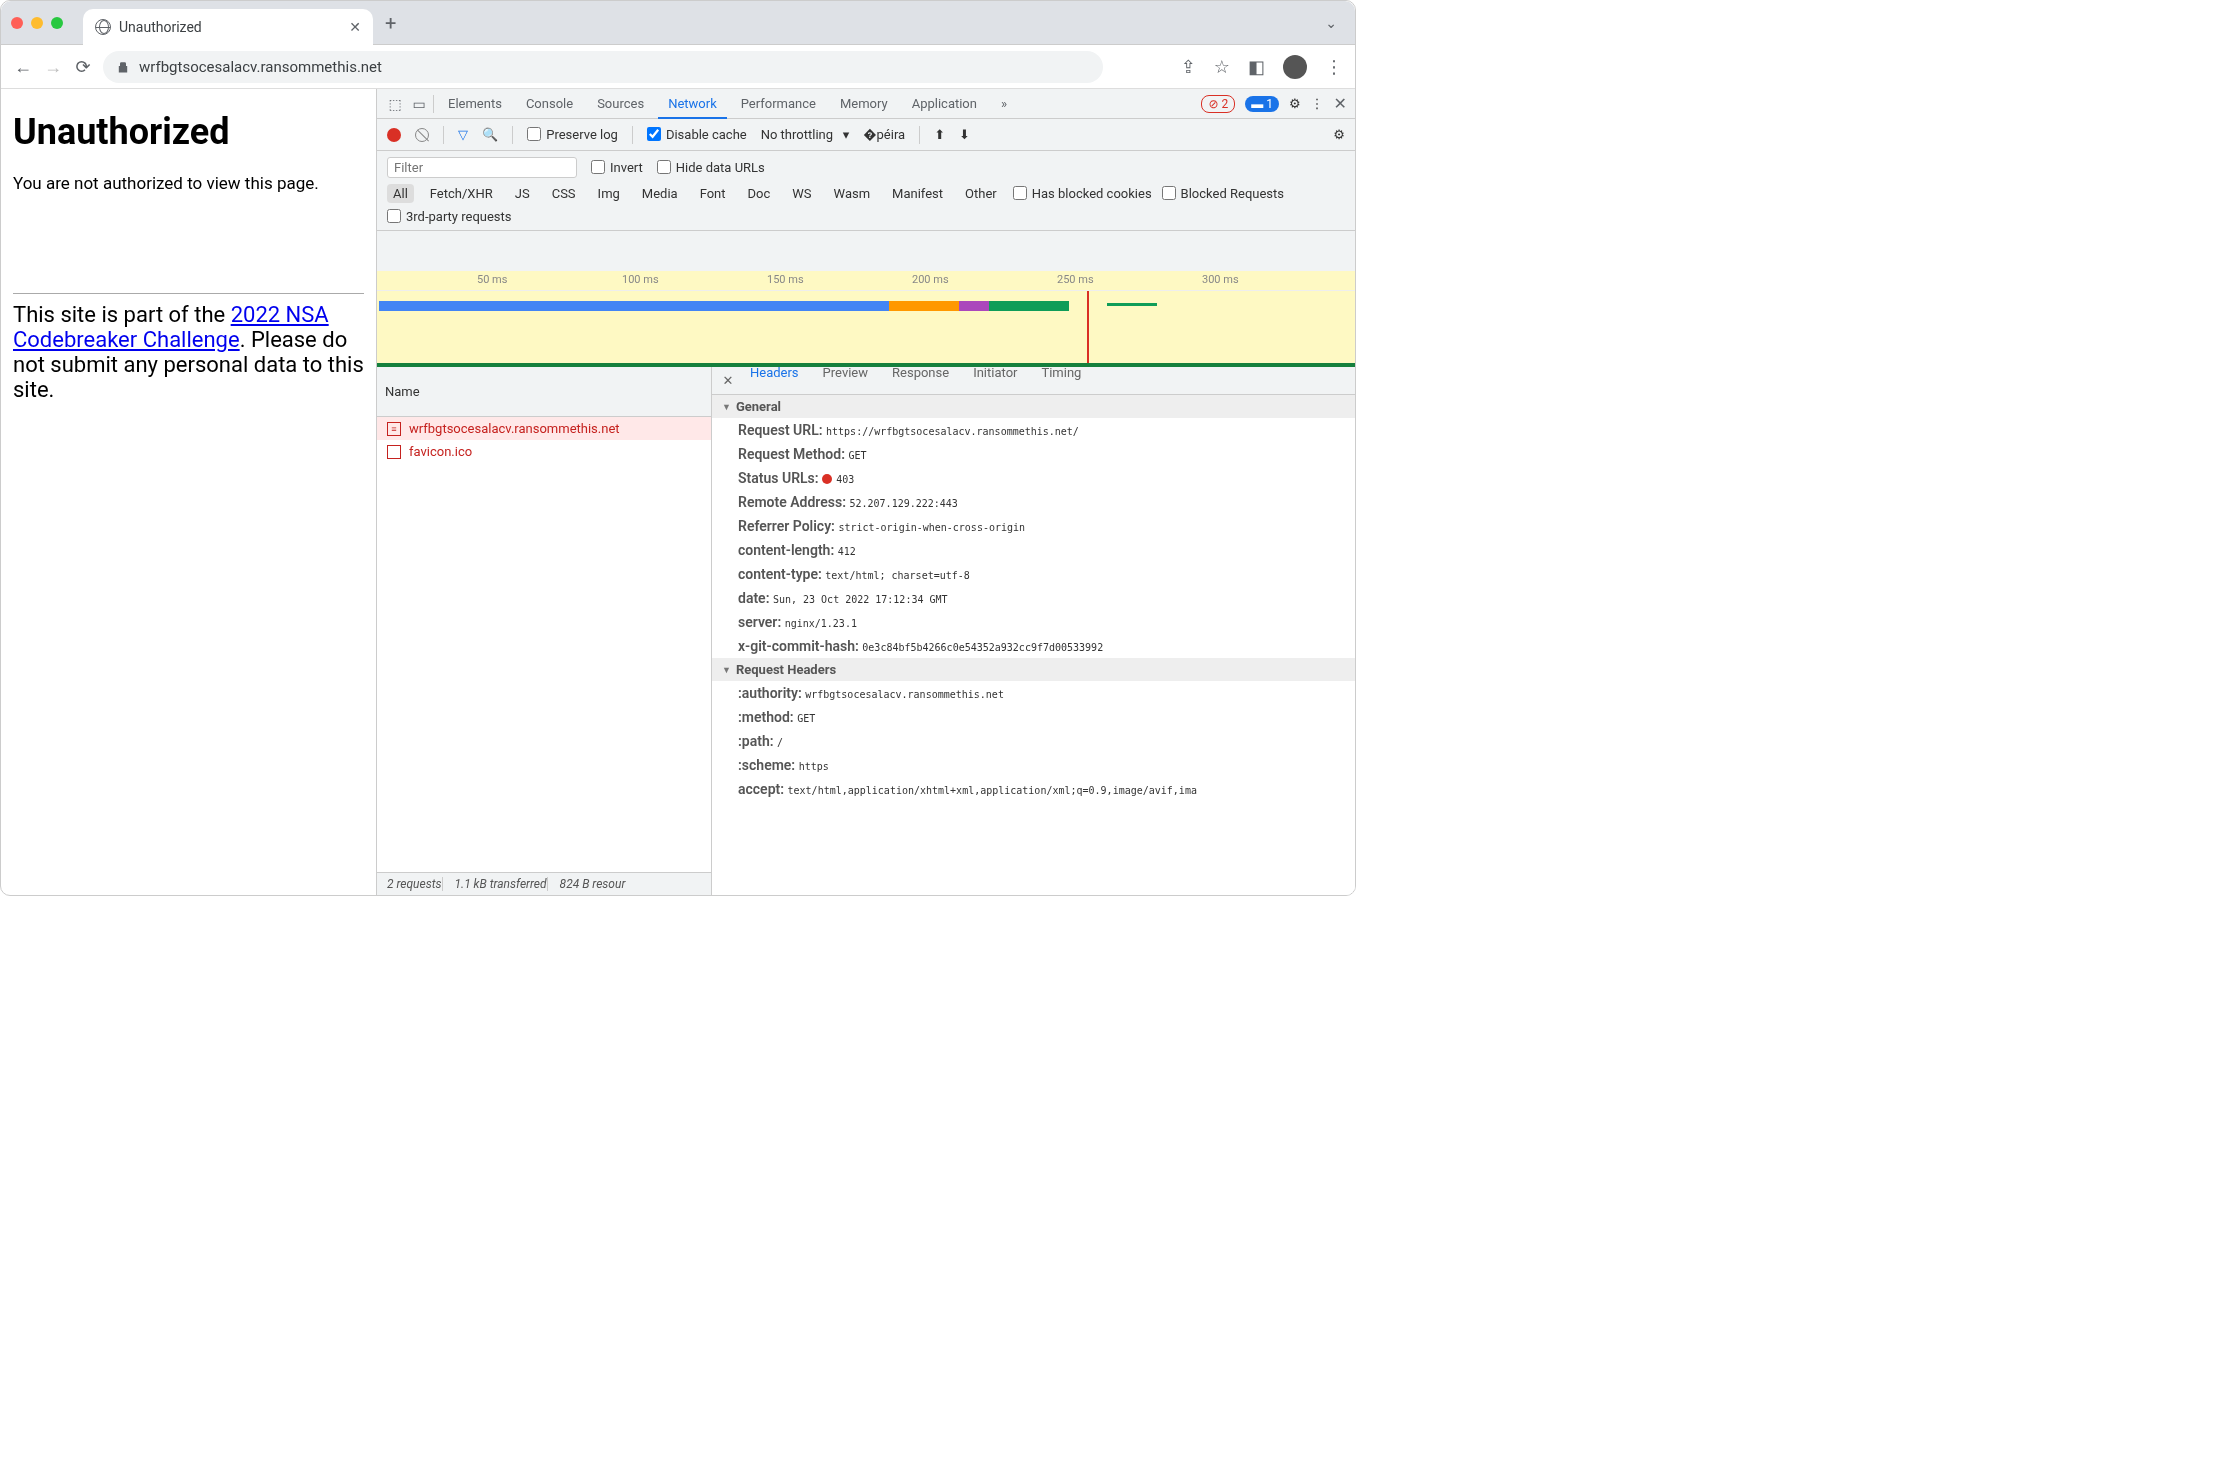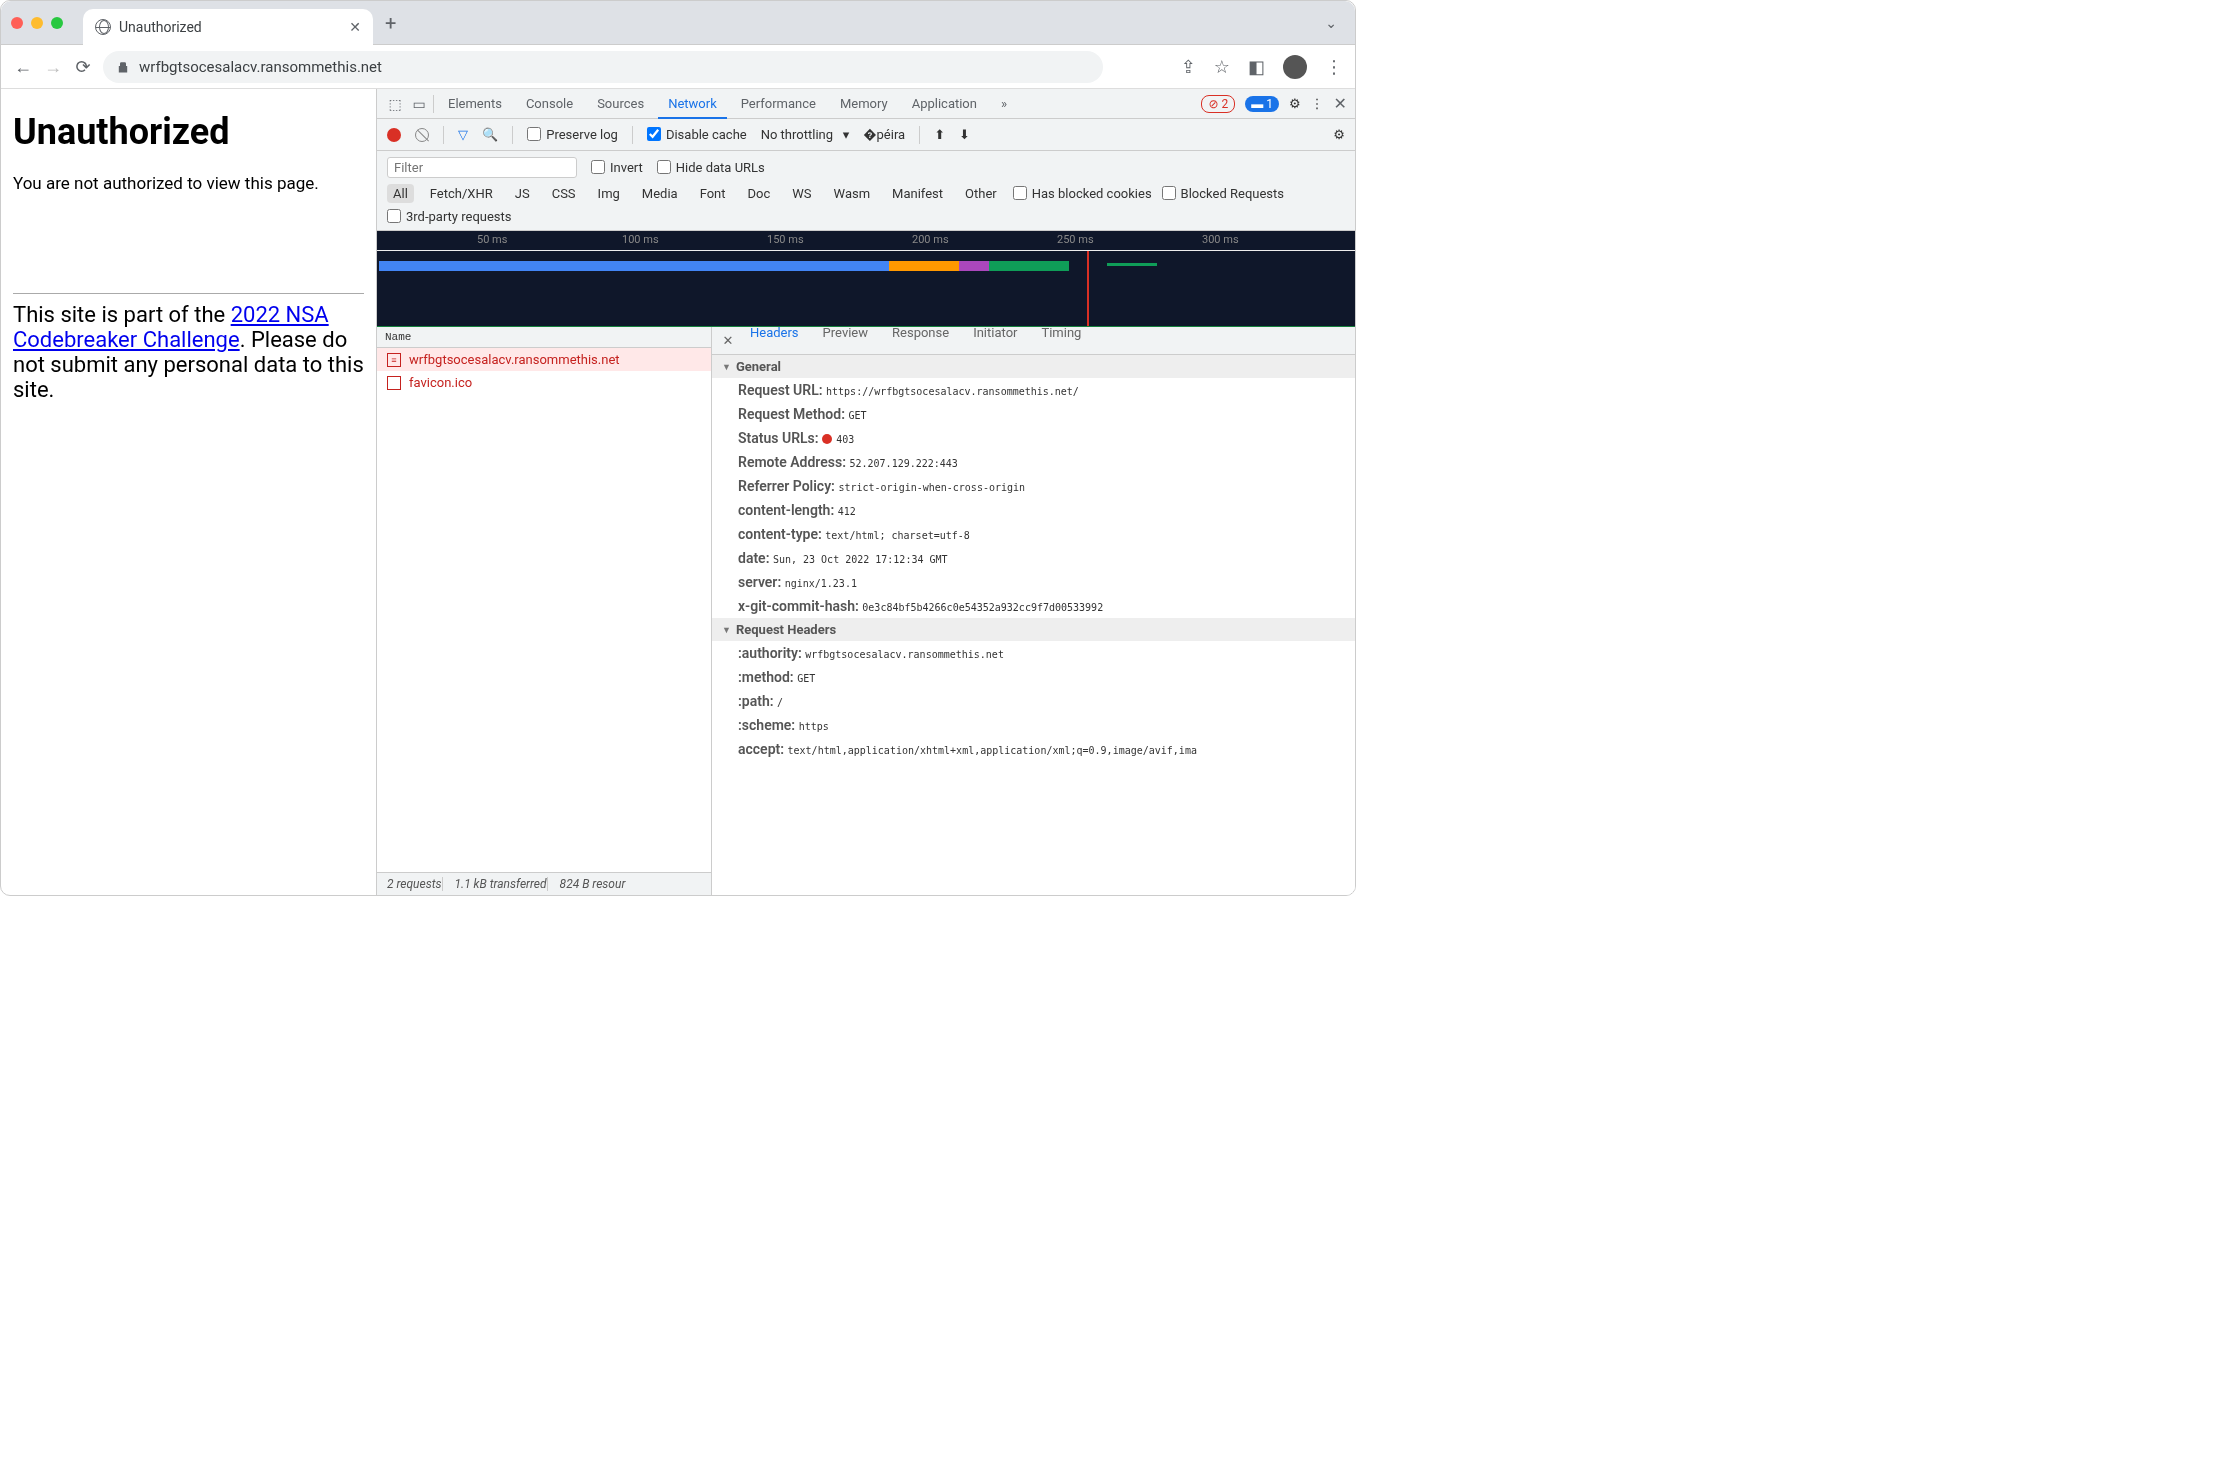--- a/index.html
+++ b/index.html
@@ -60,33 +60,33 @@
 .chk input { width:14px; height:14px; }
 .sep { width:1px; height:18px; background:#ccc; }
 
 .filterbar { background:#f1f3f4; padding:6px 10px; border-bottom:1px solid #ccc; }
 .filterbar .row1 { display:flex; align-items:center; gap:14px; margin-bottom:6px; }
 .filterbar input.flt { background:#fff; border:1px solid #ccc; border-radius:3px; padding:2px 6px; width:190px; font-size:13px; }
 .pills { display:flex; gap:10px; align-items:center; flex-wrap:wrap; }
 .pill { padding:2px 6px; color:#333; font-size:13px; cursor:pointer; border-radius:4px; }
 .pill.active { background:#ddd; }
 
-.timeline { height:96px; background:#0f172a; border-bottom:1px solid #15803d; position:relative; }
+.timeline { height:96px; background:#fef9c3; border-bottom:4px solid #15803d; position:relative;margin-top:40px; }
 .timeline .ruler { height:20px; border-bottom:1px solid #eee; position:relative; font-size:11px; color:#888; }
 .timeline .ruler span { position:absolute; top:2px; }
 .timeline .bar { position:absolute; height:10px; }
 .tl-blue { background:#4285f4; }
 .tl-orange { background:#ff9800; }
 .tl-purple { background:#ab47bc; }
 .tl-green { background:#0f9d58; }
 .tl-red { position:absolute; width:2px; background:#d93025; top:20px; bottom:0;}
 
 .netbody { flex:1; display:flex; overflow:hidden; background:#fff; }
 .reqlist { width:335px; border-right:1px solid #ccc; display:flex; flex-direction:column; }
-.reqlist .hdr { padding:4px 8px; font-size:11px; color:#333; border-bottom:1px solid #ccc; background:#f1f3f4;font-family:Liberation Mono, monospace;}
+.reqlist .hdr { padding:17px 8px; font-size:13px; color:#333; border-bottom:1px solid #ccc; background:#f1f3f4;}
 .reqrow { display:flex; align-items:center; gap:8px; padding:4px 10px; font-size:13px; cursor:pointer; }
 .reqrow.err { background:#ffe8e8; color:#c5221f; }
 .reqrow .ricon { width:14px; height:14px; border:1px solid currentColor; display:flex; align-items:center; justify-content:center; font-size:9px; }
 .reqrow.sel { background:#ffe8e8; }
 .reqrow.plain { color:#c5221f; }
 
 .statusbar { border-top:1px solid #ccc; font-size:12px; color:#555; padding:4px 10px; display:flex; gap:12px; background:#f1f3f4;}
 .statusbar span { border-right:1px solid #ccc; padding-right:0;font-style:italic; }
 
 .detail { flex:1; display:flex; flex-direction:column; overflow:auto;}

